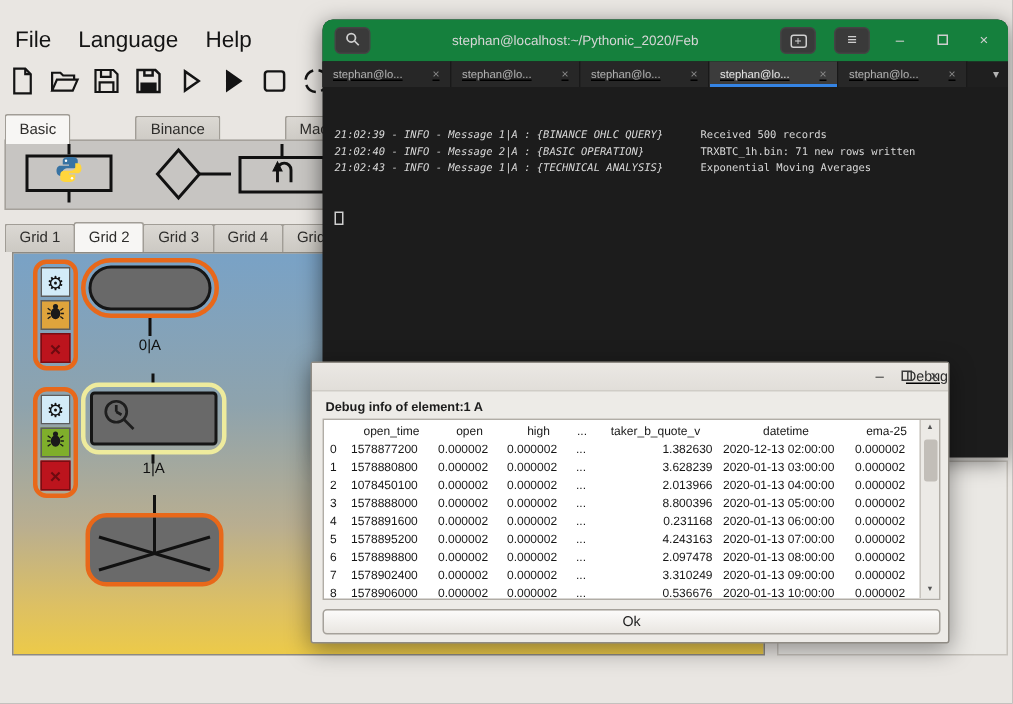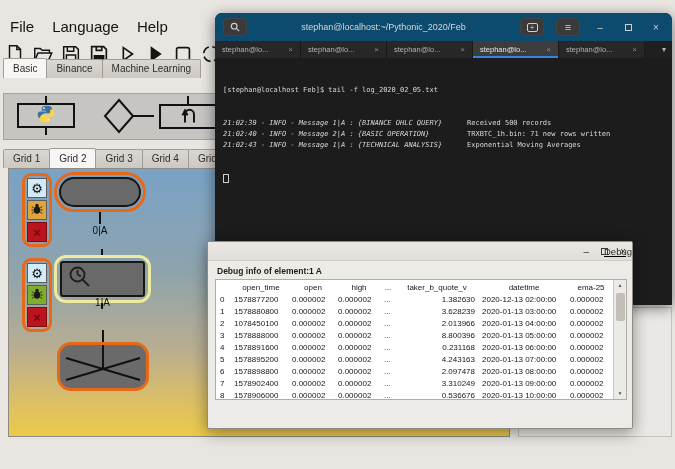--- a/index.html
+++ b/index.html
@@ -12,21 +12,21 @@
               background:#e7e4e0; text-align:center; }
   .titlebar .title { font-size:9px; color:#4f4c48; line-height:14px; }
   .menubar { position:absolute; left:0; top:14px; width:675px; height:24px; display:flex;
              align-items:center; gap:18px; padding-left:10px; }
   .menu-item { font-size:15px; color:#141414; cursor:default; }
   .toolbar { position:absolute; left:2px; top:38px; height:32px; display:flex; gap:2px; align-items:center; }
   .tool-btn { width:26px; height:26px; display:flex; align-items:center; justify-content:center; }
   .tool-btn svg { display:block; }
 
   .etabs, .gtabs { position:absolute; display:flex; align-items:flex-end; }
-  .etabs { left:3px; top:56px; height:22px; }
+  .etabs { left:3px; top:74px; height:22px;gap:44px; }
   .gtabs { left:3px; top:147px; height:21px; }
   .gtab { font-size:10px; color:#2e2d2b; padding:3px 9px 4px; border:1px solid #a19d96; border-bottom:none;
           background:linear-gradient(#dbd8d3,#ccc9c3); margin-right:-1px; border-radius:2px 2px 0 0; }
   .gtab.active { background:#f7f6f4; padding-top:4px; position:relative; z-index:2; }
 
   .toolbox { position:absolute; left:3px; top:93px; width:637px; height:47px;
              background:#c7c5c2; border:1px solid #a5a19b; }
   .tbx-el { position:absolute; }
   .stub { position:absolute; width:2px; background:#111; }
   .tbx-rect { width:58px; height:25px; border:2px solid #111; background:transparent;
@@ -51,21 +51,21 @@
   .xel { position:absolute; border:3px solid #e8681a; border-radius:14px; background:#6a6a6a; }
   .el-label { position:absolute; font-size:10px; color:#101010; text-align:center; }
 
   .right-panel { position:absolute; left:518px; top:307px; width:154px; height:130px;
                  background:#eae8e4; border:1px solid #c6c2bb; }
   .statusbar { position:absolute; left:4px; top:447px; font-size:10.5px; color:#141414; }
 
   
   .term { position:absolute; left:215px; top:13px; width:457px; height:292px; background:#1c1c1c;
           border-radius:7px 7px 0 0; box-shadow:0 3px 14px rgba(0,0,0,.5); z-index:10; }
-  .term-titlebar { height:28px; background:#0c4a6e; border-radius:7px 7px 0 0; display:flex;
+  .term-titlebar { height:28px; background:#15803d; border-radius:7px 7px 0 0; display:flex;
                    align-items:center; padding:0 8px; gap:12px; }
   .tbtn { height:18px; background:#3a3a3a; border:1px solid #444; border-radius:4px; color:#cfcfcf;
           display:flex; align-items:center; justify-content:center; }
   .term-title { flex:1; text-align:center; font-size:9px; color:#d6d6d6; }
   .winglyph { color:#cfcfcf; font-size:10px; width:16px; text-align:center; }
   .boxglyph { width:7px; height:7px; border:1px solid #cfcfcf; display:inline-block; }
   .term-tabs { height:17px; background:#1f1f1f; display:flex; align-items:stretch; }
   .term-tab { flex:0 0 86px; display:flex; align-items:center; justify-content:space-between;
               padding:0 7px; font-size:7.5px; color:#b3b3b3; background:#272727; border-right:1px solid #191919; }
   .term-tab .tclose { color:#8a8a8a; font-size:8px; }
@@ -276,21 +276,21 @@
         <span>
           <svg width="26" height="26" viewBox="0 0 26 26" fill="none" stroke="#1e1e1e" stroke-width="1.8">
             <circle cx="10.5" cy="10.5" r="7"></circle>
               <path d="M15.5 15.5 L22 22"></path>
               <path d="M10.5 10.5 L10.5 6 M10.5 10.5 L14 12.5"></path>
           </svg>
         </span>
       </div>
     </div>
     <div class="stub" style="left:92px; top:134px; height:6px;"></div>
-    <div class="el-label" style="left:45px; top:128px; width:97px;">1|A</div>
+    <div class="el-label" style="left:45px; top:138px; width:97px;">1|A</div>
 
     <div class="stub" style="left:93px; top:161px; height:12px;"></div>
     <div class="xel" style="left:48px; top:173px; width:92px; height:49px;">
       <span>
         <svg width="86" height="43" viewBox="0 0 86 43" stroke="#111" stroke-width="2">
           <path d="M6 13 L80 35"></path>
             <path d="M6 35 L80 13"></path>
             <path d="M43 0 V24"></path>
         </svg>
       </span>
@@ -315,21 +315,21 @@
         <span style="width:11px;height:9px;border:1px solid #cfcfcf;border-radius:2px;font-size:8px;line-height:7px;text-align:center;display:inline-block;">+</span>
       </div>
       <div class="tbtn" style="width:24px;">
         <span style="font-size:11px;">≡</span>
       </div>
       <span class="winglyph">–</span>
       <span class="winglyph"><span class="boxglyph"></span></span>
       <span class="winglyph">×</span>
     </div>
     <div class="term-tabs">
-      <span id="termtabs" style="display:flex;">
+      <span id="termtabs" style="display:flex;text-decoration:underline;">
           <span class="term-tab">
             <span>stephan@lo...</span>
             <span class="tclose">×</span>
           </span>
           <span class="term-tab">
             <span>stephan@lo...</span>
             <span class="tclose">×</span>
           </span>
           <span class="term-tab">
             <span>stephan@lo...</span>
@@ -342,21 +342,20 @@
           <span class="term-tab">
             <span>stephan@lo...</span>
             <span class="tclose">×</span>
           </span>
         </span>
       <span class="term-caret">
           <span>▾</span>
         </span>
     </div>
     <div class="term-body">
-      <div class="tline"><span>[stephan@localhost Feb]$ tail -f log_2020_02_05.txt</span></div>
       <span id="loglines"><div class="tline"><span class="tmsg">21:02:39 - INFO - Message 1|A : {BINANCE OHLC QUERY}</span><span>Received 500 records</span></div><div class="tline"><span class="tmsg">21:02:40 - INFO - Message 2|A : {BASIC OPERATION}</span><span>TRXBTC_1h.bin: 71 new rows written</span></div><div class="tline"><span class="tmsg">21:02:43 - INFO - Message 1|A : {TECHNICAL ANALYSIS}</span><span>Exponential Moving Averages</span></div></span>
       <div class="tline"><span class="cursor"></span></div>
     </div>
   </div>
 
   <div class="dlg">
     <div class="dlg-titlebar">
       <span class="dlg-title">Debug</span>
       <span class="dlg-controls">
         <span>–</span>
@@ -469,15 +468,16 @@
               <span>0.000002</span>
             </div>
           </div>
       </div>
       <div class="sb">
         <span class="arr" style="top:0;">▲</span>
         <span class="thumb"></span>
         <span class="arr" style="bottom:0;">▼</span>
       </div>
     </div>
+    <div class="dlg-ok">Ok</div>
   </div>
 
 </div>
 
 </body></html>

